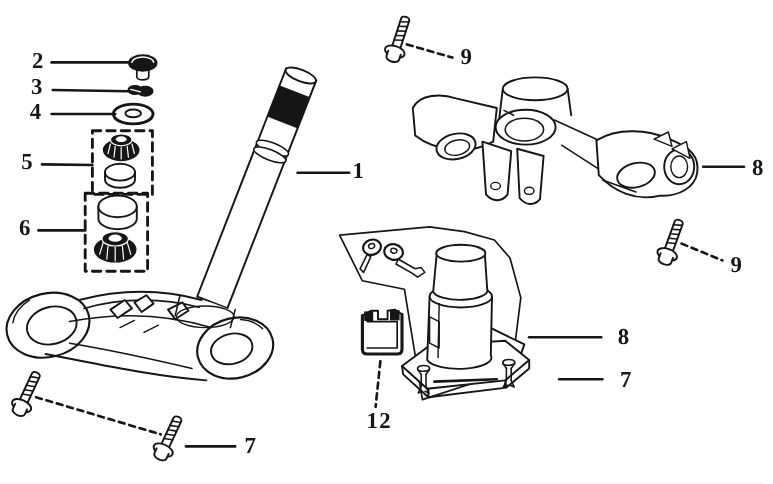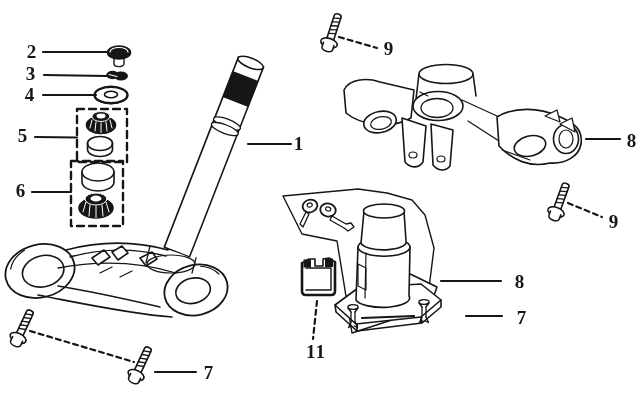--- a/index.html
+++ b/index.html
@@ -197,15 +197,15 @@
   <div class="callout" style="left:30px;top:94px">4</div>
   <div class="callout" style="left:23px;top:135px">5</div>
   <div class="callout" style="left:21px;top:190px">6</div>
   <div class="callout" style="left:299px;top:143px">1</div>
   <div class="callout" style="left:209px;top:372px">7</div>
   <div class="callout" style="left:632px;top:140px">8</div>
   <div class="callout" style="left:389px;top:48px">9</div>
   <div class="callout" style="left:614px;top:221px">9</div>
   <div class="callout" style="left:520px;top:281px">8</div>
   <div class="callout" style="left:522px;top:317px">7</div>
-  <div class="callout" style="left:316px;top:351px">11</div>
+  <div class="callout" style="left:316px;top:351px">12</div>
 
 </div>
 
 </body></html>

